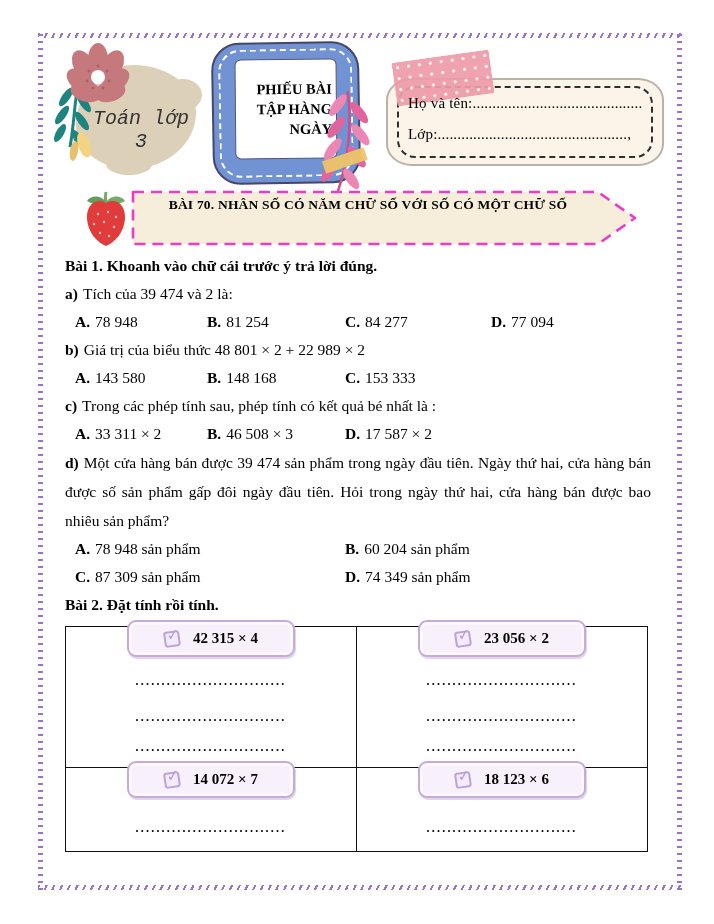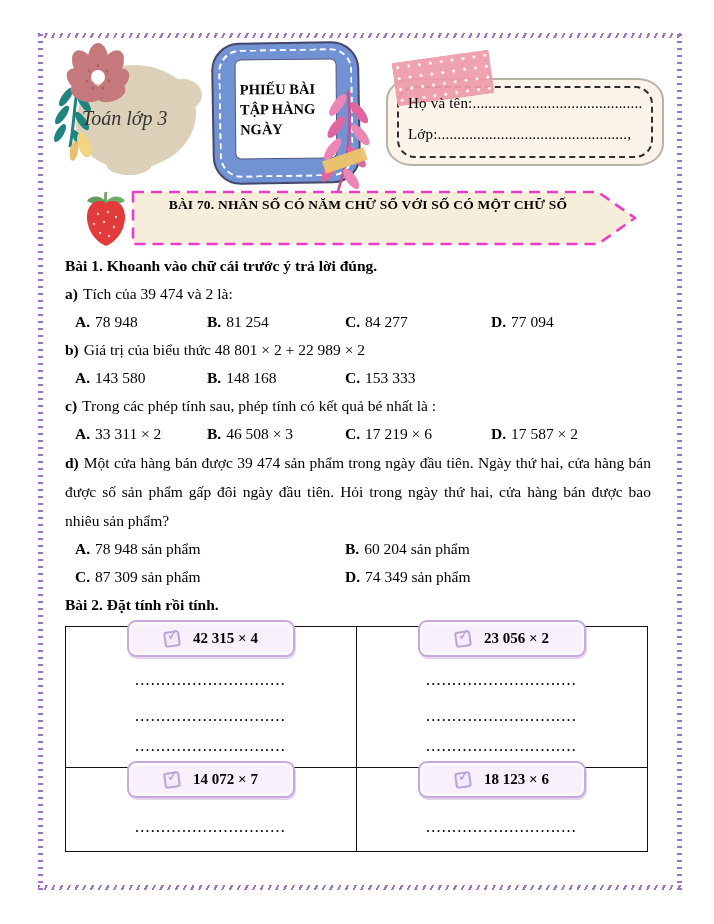--- a/index.html
+++ b/index.html
@@ -17,29 +17,29 @@
     background:repeating-linear-gradient(0deg,#9b72c8 0 2px,transparent 2px 7px); }
   .frame-left { left:38px; } .frame-right { left:677px; }
 
   
   .grade-illus { position:absolute; left:46px; top:45px; width:158px; height:132px; }
   .blob { position:absolute; background:#ddd0b8; }
   .blob1 { left:30px; top:20px; width:120px; height:104px; border-radius:48% 52% 55% 45% / 58% 46% 54% 42%; }
   .blob2 { left:118px; top:34px; width:38px; height:32px; border-radius:50%; }
   .blob3 { left:60px; top:108px; width:46px; height:22px; border-radius:50%; }
   .flower-svg { position:absolute; left:-2px; top:-4px; }
-  .grade-label { position:absolute; left:36px; top:62px; width:118px; text-align:left;
-    font-family:Liberation Serif, serif; font-style:italic; font-size:20px; color:#333; }
+  .grade-label { position:absolute; left:36px; top:62px; width:118px; text-align:center;
+    font-family:Liberation Mono, monospace; font-style:italic; font-size:20px; color:#333; }
 
   .title-frame { position:absolute; left:212px; top:42px; width:148px; height:142px;
     background:#7193d3; border:2px solid #46466b; border-radius:28px; transform:rotate(-1deg); }
   .title-frame-dash { position:absolute; inset:5px; border:2px dashed #ffffff; border-radius:22px; }
   .title-inner { position:absolute; left:21px; top:15px; width:102px; height:100px; background:#ffffff;
     border:1.5px solid #55557a; border-radius:6px; transform:rotate(0.5deg);
-    display:flex; align-items:center; justify-content:center; text-align:left;
+    display:flex; align-items:center; justify-content:center; text-align:right;
     font-weight:bold; font-size:14.5px; line-height:1.4; padding:4px; }
   .leaf-branch { position:absolute; right:-16px; top:44px; z-index:2; }
   .tape-accent { position:absolute; right:-8px; bottom:14px; width:44px; height:13px;
     background:#ecc469; transform:rotate(-18deg); opacity:.95; z-index:3; }
 
   .student-box { position:absolute; left:386px; top:78px; width:278px; height:88px;
     background:#fcf4e8; border:2px solid #b9b2a6; border-radius:26px / 22px; }
   .student-dash { position:absolute; inset:6px 9px; border:2.5px dashed #2e2e2e; border-radius:18px; }
   .student-line { position:absolute; left:20px; font-size:15px; letter-spacing:.2px; white-space:nowrap; overflow:hidden; width:238px; }
   .line-name { top:15px; } .line-class { top:46px; }
@@ -194,21 +194,20 @@
     <div class="optrow4">
       <span class="opt"><b>A.</b><span>143 580</span></span>
       <span class="opt"><b>B.</b><span>148 168</span></span>
       <span class="opt"><b>C.</b><span>153 333</span></span>
     </div>
 
     <p class="qline"><b>c)</b><span>Trong các phép tính sau, phép tính có kết quả bé nhất là :</span></p>
     <div class="optrow4">
       <span class="opt"><b>A.</b><span>33 311 × 2</span></span>
       <span class="opt"><b>B.</b><span>46 508 × 3</span></span>
-      <span class="opt"><b>C.</b><span>17 219 × 6</span></span>
       <span class="opt"><b>D.</b><span>17 587 × 2</span></span>
     </div>
 
     <p class="qline para"><b>d)</b><span>Một cửa hàng bán được 39 474 sản phẩm trong ngày đầu tiên. Ngày thứ hai, cửa hàng bán được số sản phẩm gấp đôi ngày đầu tiên. Hỏi trong ngày thứ hai, cửa hàng bán được bao nhiêu sản phẩm?</span></p>
     <div class="optrow2">
       <span class="opt"><b>A.</b><span>78 948 sản phẩm</span></span>
       <span class="opt"><b>B.</b><span>60 204 sản phẩm</span></span>
     </div>
     <div class="optrow2">
       <span class="opt"><b>C.</b><span>87 309 sản phẩm</span></span>

